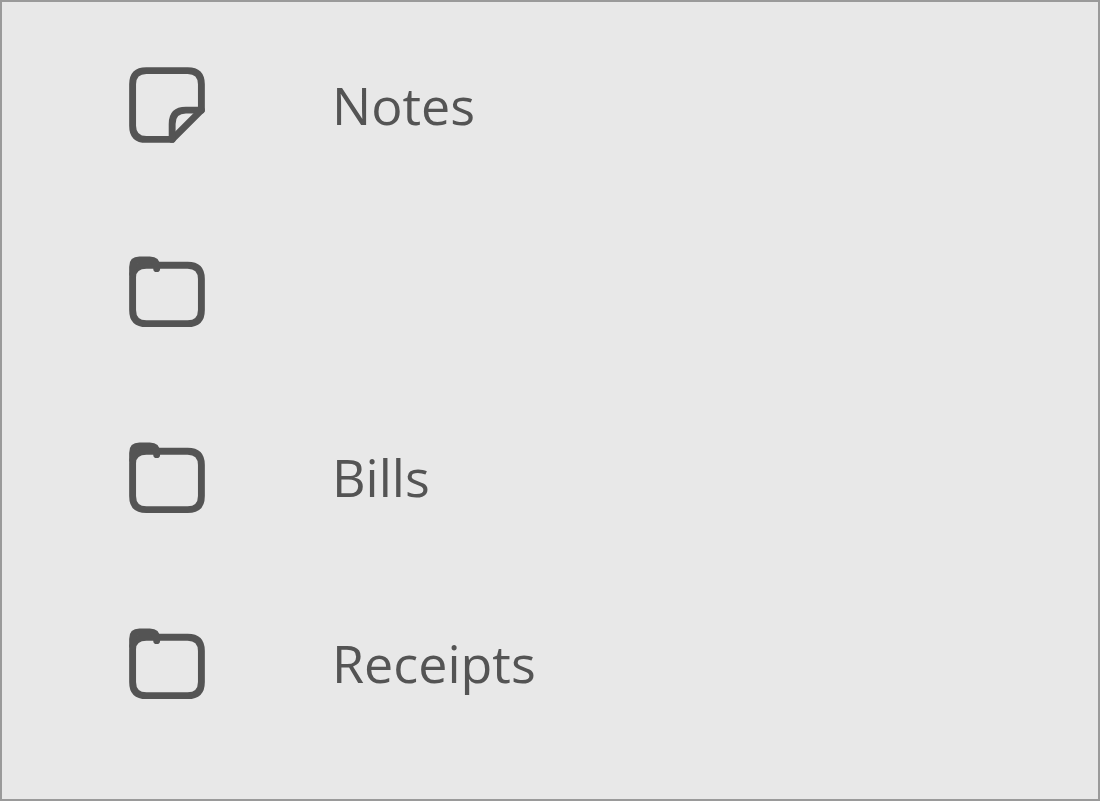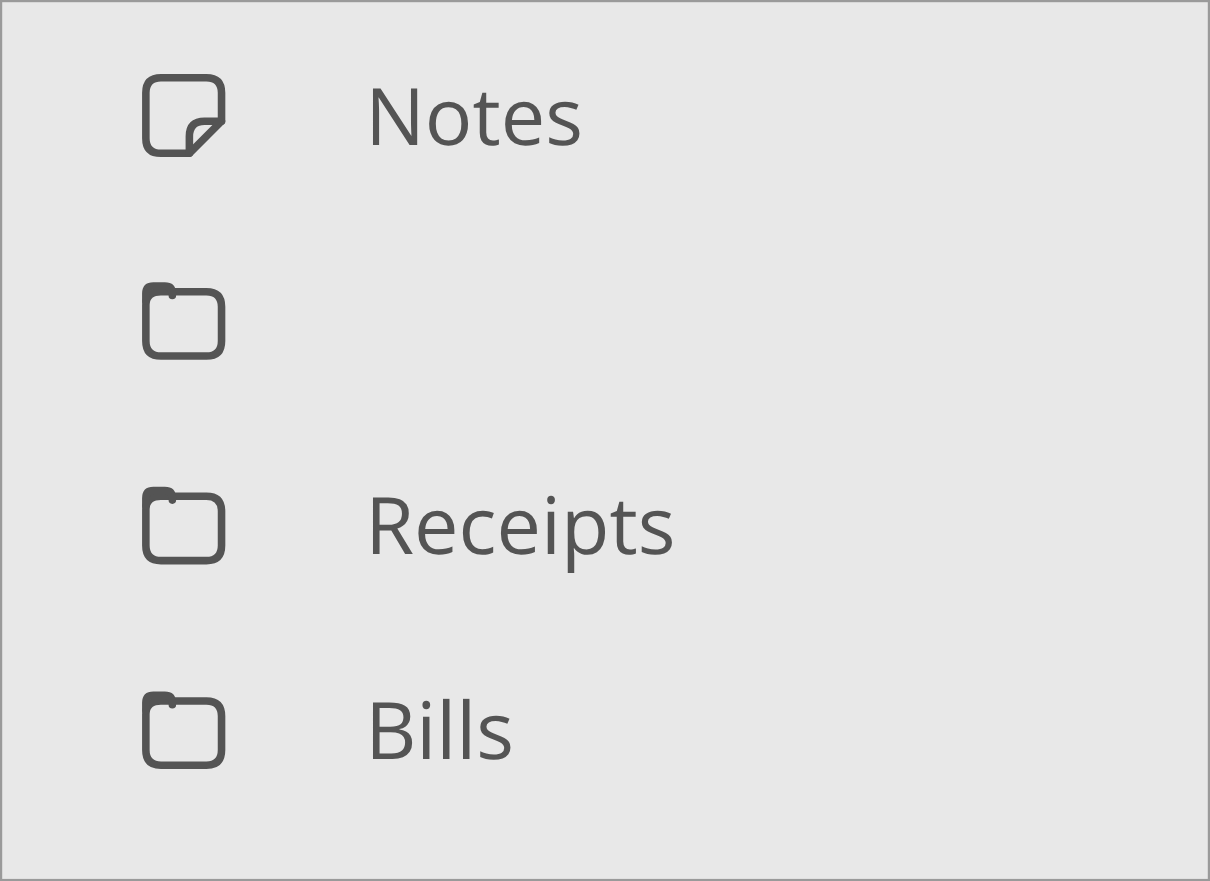--- a/index.html
+++ b/index.html
@@ -35,21 +35,21 @@
     .icon-wrap svg {
       width: 90px;
       height: 86px;
       stroke: currentColor;
       fill: none;
       stroke-width: 8;
       stroke-linecap: round;
       stroke-linejoin: round;
     }
     .label {
-      font-size: 72px;
+      font-size: 52px;
       color: #545454;
       font-weight: 400;
       line-height: 1;
     }
   </style>
 </head>
 <body>
 
 <svg width="0" height="0" style="position:absolute" aria-hidden="true">
   <defs>
@@ -82,25 +82,25 @@
         </svg>
     </span>
   </div>
 
   <div class="list-item">
     <span class="icon-wrap">
       <svg viewBox="0 0 100 100">
           <use href="#icon-folder"></use>
         </svg>
     </span>
-    <span class="label">Receipts</span>
+    <span class="label">Bills</span>
   </div>
 
   <div class="list-item">
     <span class="icon-wrap">
       <svg viewBox="0 0 100 100">
           <use href="#icon-folder"></use>
         </svg>
     </span>
-    <span class="label">Bills</span>
+    <span class="label">Receipts</span>
   </div>
 
 </div>
 
 </body></html>

